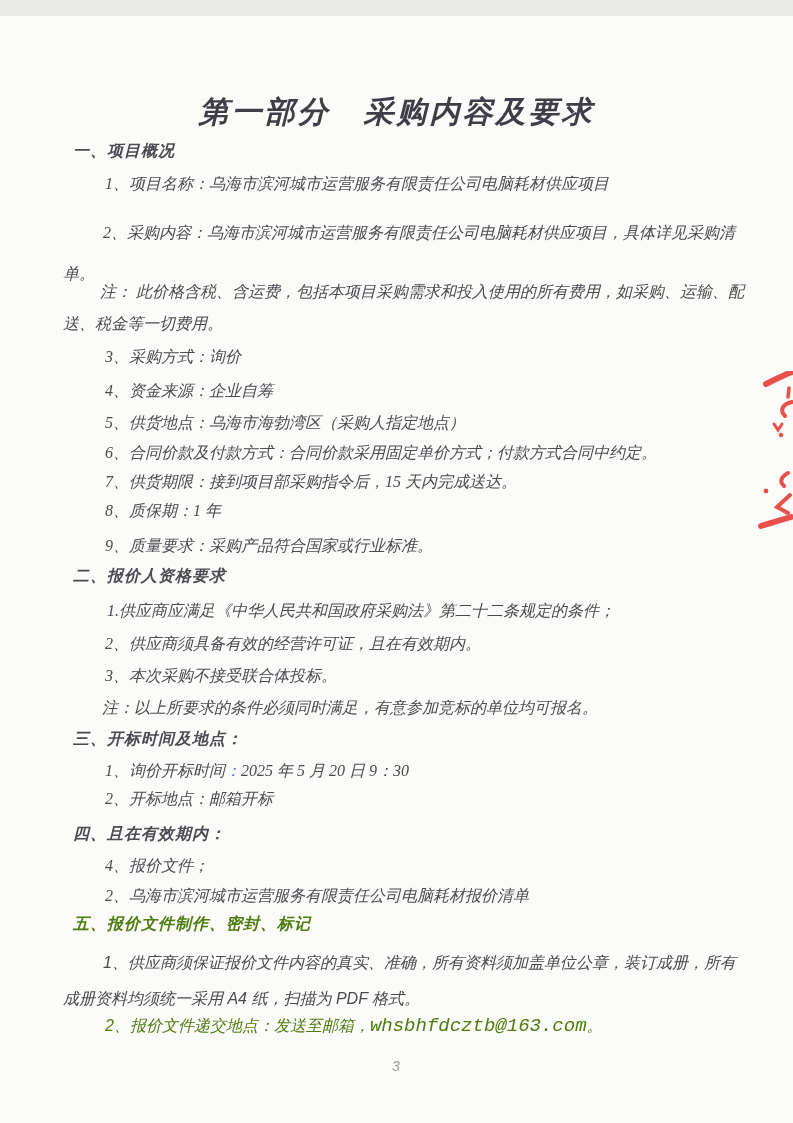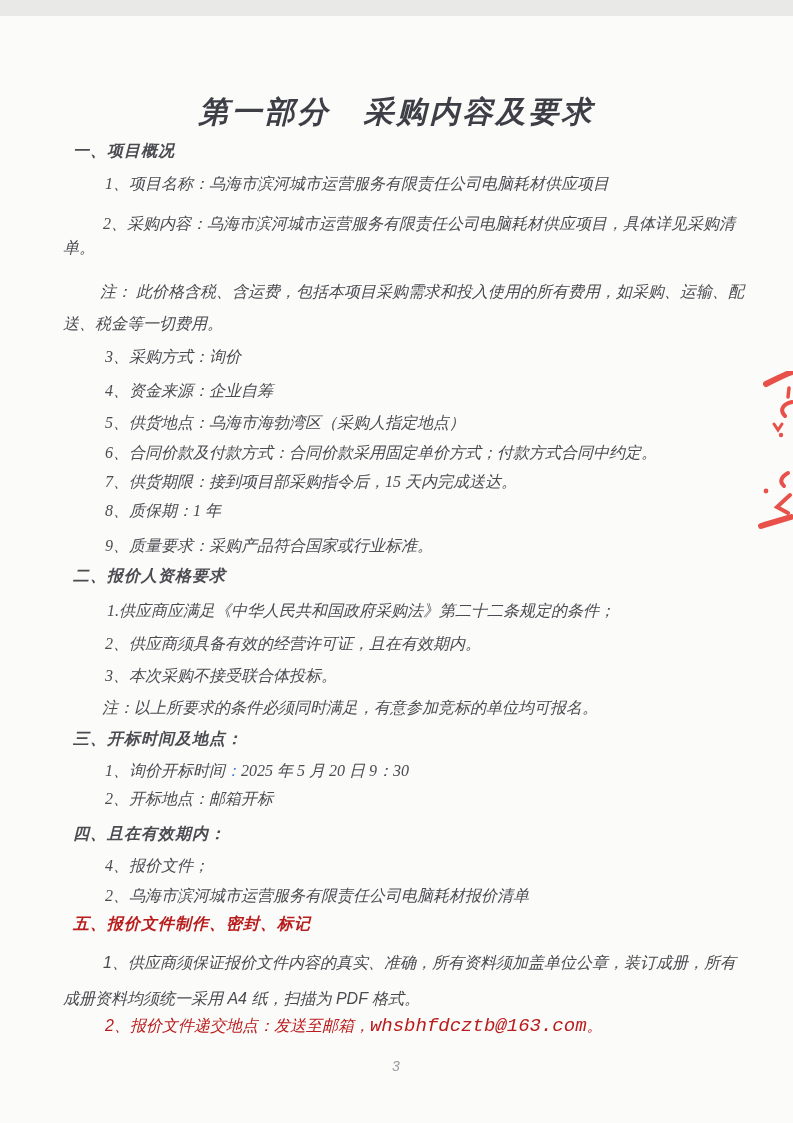--- a/index.html
+++ b/index.html
@@ -17,27 +17,27 @@
   .abs{position:absolute;}
   .title{
     top:76px;left:0;width:793px;
     text-align:center;
     font-size:30px;font-weight:bold;
     letter-spacing:3px;color:#3e3e47;
   }
   .line{font-size:16px;line-height:22px;white-space:nowrap;}
   .shead{font-weight:600;letter-spacing:1px;}
   .para{font-size:16px;white-space:normal;}
-  .p-item2{left:63px;top:196px;width:676px;line-height:24px;text-indent:40px;}
+  .p-item2{left:63px;top:196px;width:676px;line-height:41px;text-indent:40px;}
   .p-note1{left:63px;top:260px;width:684px;line-height:32px;text-indent:37px;}
   .p-s5i1{
     left:63px;top:929px;width:678px;line-height:36px;text-indent:40px;
     font-family:"Liberation Sans","DejaVu Sans",sans-serif;font-weight:500;color:#4a4a50;
   }
-  .sans{font-family:"Liberation Sans","DejaVu Sans",sans-serif;color:#b91c1c;}
+  .sans{font-family:"Liberation Sans","DejaVu Sans",sans-serif;color:#4d7c0f;}
   .mono{font-family:"Liberation Mono","DejaVu Sans Mono",monospace;font-size:19px;}
   .blue-colon{color:#4a7cc7;}
   .pagenum{
     top:1042px;left:0;width:793px;text-align:center;
     font-size:14px;color:#9a9aa0;letter-spacing:1px;
     font-family:"Liberation Sans","DejaVu Sans",sans-serif;
   }
   .seal{position:absolute;pointer-events:none;}
 </style>
 </head>

